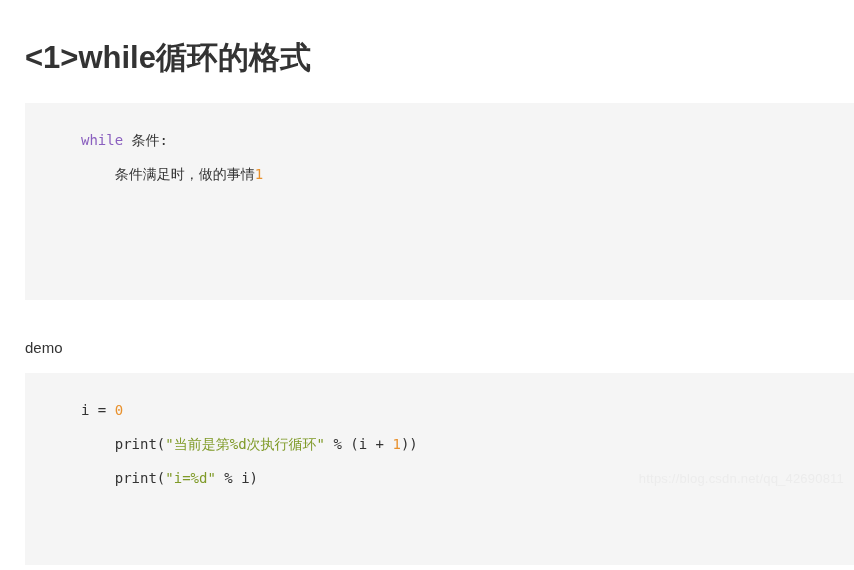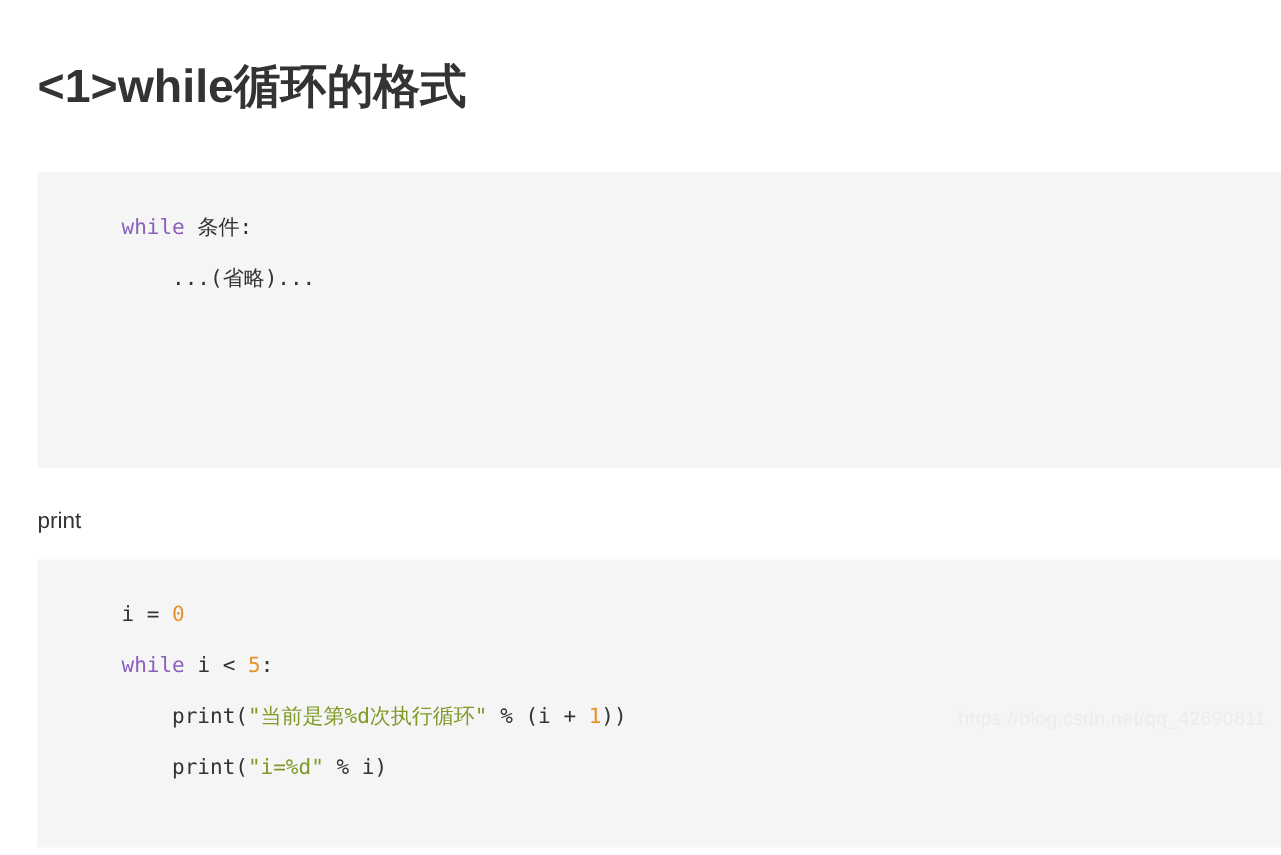--- a/index.html
+++ b/index.html
@@ -32,21 +32,21 @@
   }
   .code-block {
     position: absolute;
     left: 25px;
     right: 0;
     background: #f5f5f5;
     box-sizing: border-box;
     padding: 20px 0 18px 0;
   }
   #code-block-1 {
-    top: 115px;
+    top: 103px;
     height: 197px;
   }
   #code-block-2 {
     top: 373px;
     height: 192px;
     padding-bottom: 12px;
   }
   .code-line {
     font-family: "DejaVu Sans Mono", "Liberation Mono", monospace;
     font-size: 14px;
@@ -88,27 +88,26 @@
 </style>
 </head>
 <body>
 
 <div class="page">
 
   <h1 class="page-title">&lt;1&gt;while循环的格式</h1>
 
   <div class="code-block" id="code-block-1">
       <div class="code-line"><span class="tok-kw">while</span><span class="tok-plain"> 条件:</span></div>
-      <div class="code-line"><span>    </span><span class="tok-plain">...(省略)...</span></div>
+      <div class="code-line"><span>    </span><span class="tok-plain">条件满足时，做的事情</span><span class="tok-num">1</span></div>
     </div>
 
-  <div class="demo-label">print</div>
+  <div class="demo-label">demo</div>
 
   <div class="code-block" id="code-block-2">
       <div class="code-line"><span class="tok-plain">i = </span><span class="tok-num">0</span></div>
-      <div class="code-line"><span class="tok-kw">while</span><span class="tok-plain"> i &lt; </span><span class="tok-num">5</span><span class="tok-plain">:</span></div>
       <div class="code-line"><span>    </span><span class="tok-plain">print(</span><span class="tok-str">"当前是第%d次执行循环"</span><span class="tok-plain"> % (i + </span><span class="tok-num">1</span><span class="tok-plain">))</span></div>
       <div class="code-line"><span>    </span><span class="tok-plain">print(</span><span class="tok-str">"i=%d"</span><span class="tok-plain"> % i)</span></div>
     </div>
 
   <div class="watermark">https://blog.csdn.net/qq_42690811</div>
 
 </div>
 
 </body></html>

